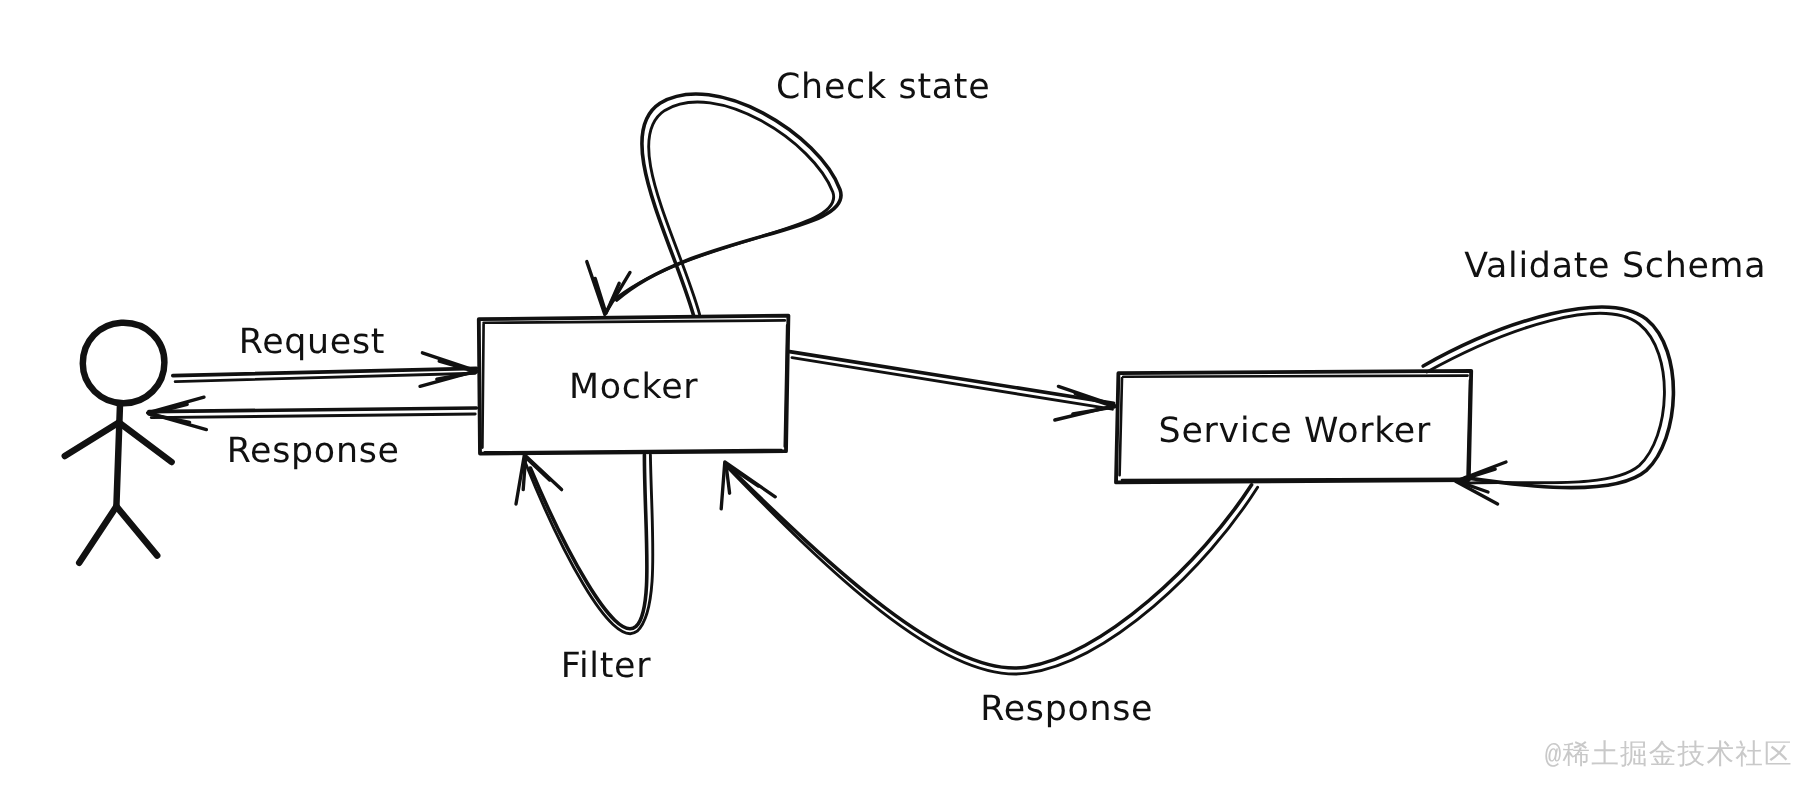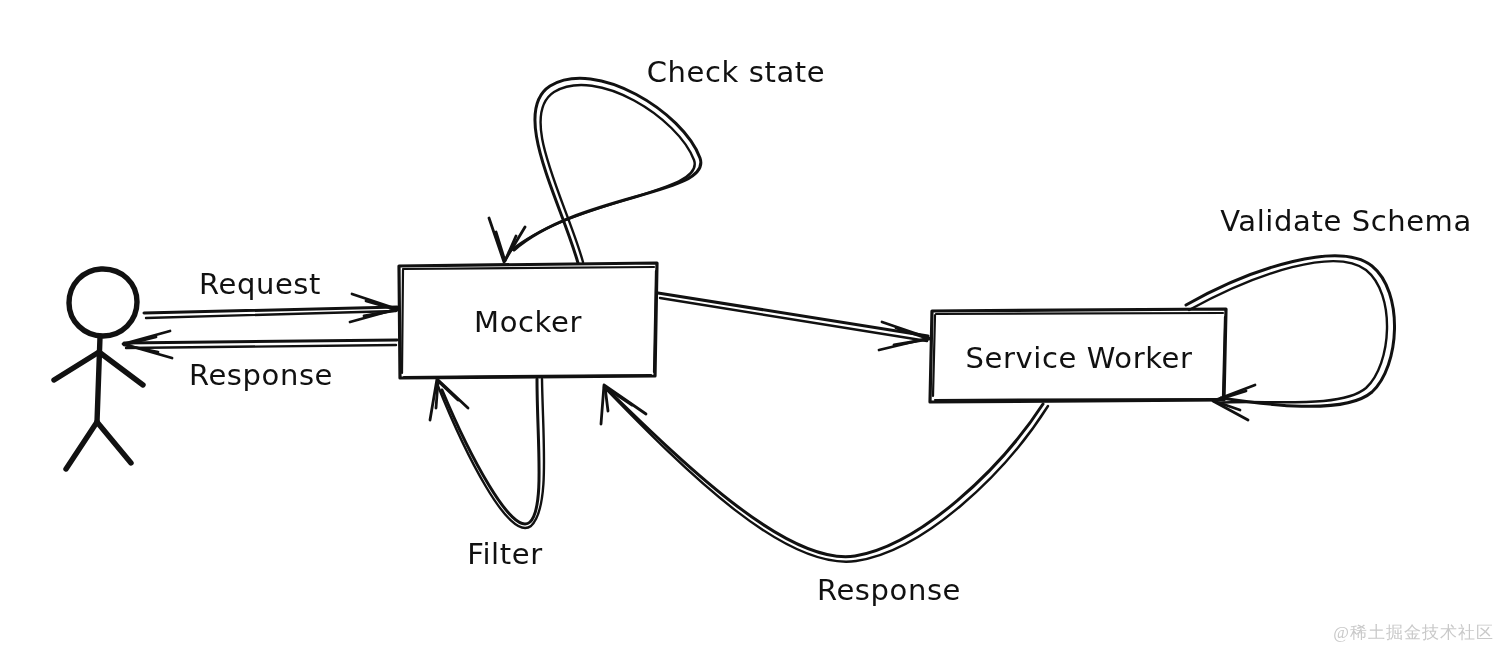--- a/index.html
+++ b/index.html
@@ -79,22 +79,22 @@
     font-size: 29px;
   }
   text.edge-label {
     font-size: 29px;
   }
   .watermark {
     position: absolute;
     right: 18px;
     bottom: 14px;
     color: #c9c9c9;
-    font-size: 17px;
-    font-family: Liberation Serif, serif;
+    font-size: 23px;
+    font-family: Liberation Mono, monospace;
     letter-spacing: 1px;
     user-select: none;
   }
 </style>
 </head>
 <body>
 
 <div id="canvas-wrap">
 
   <svg id="diagram" viewBox="0 0 1512 658" xmlns="http://www.w3.org/2000/svg">

